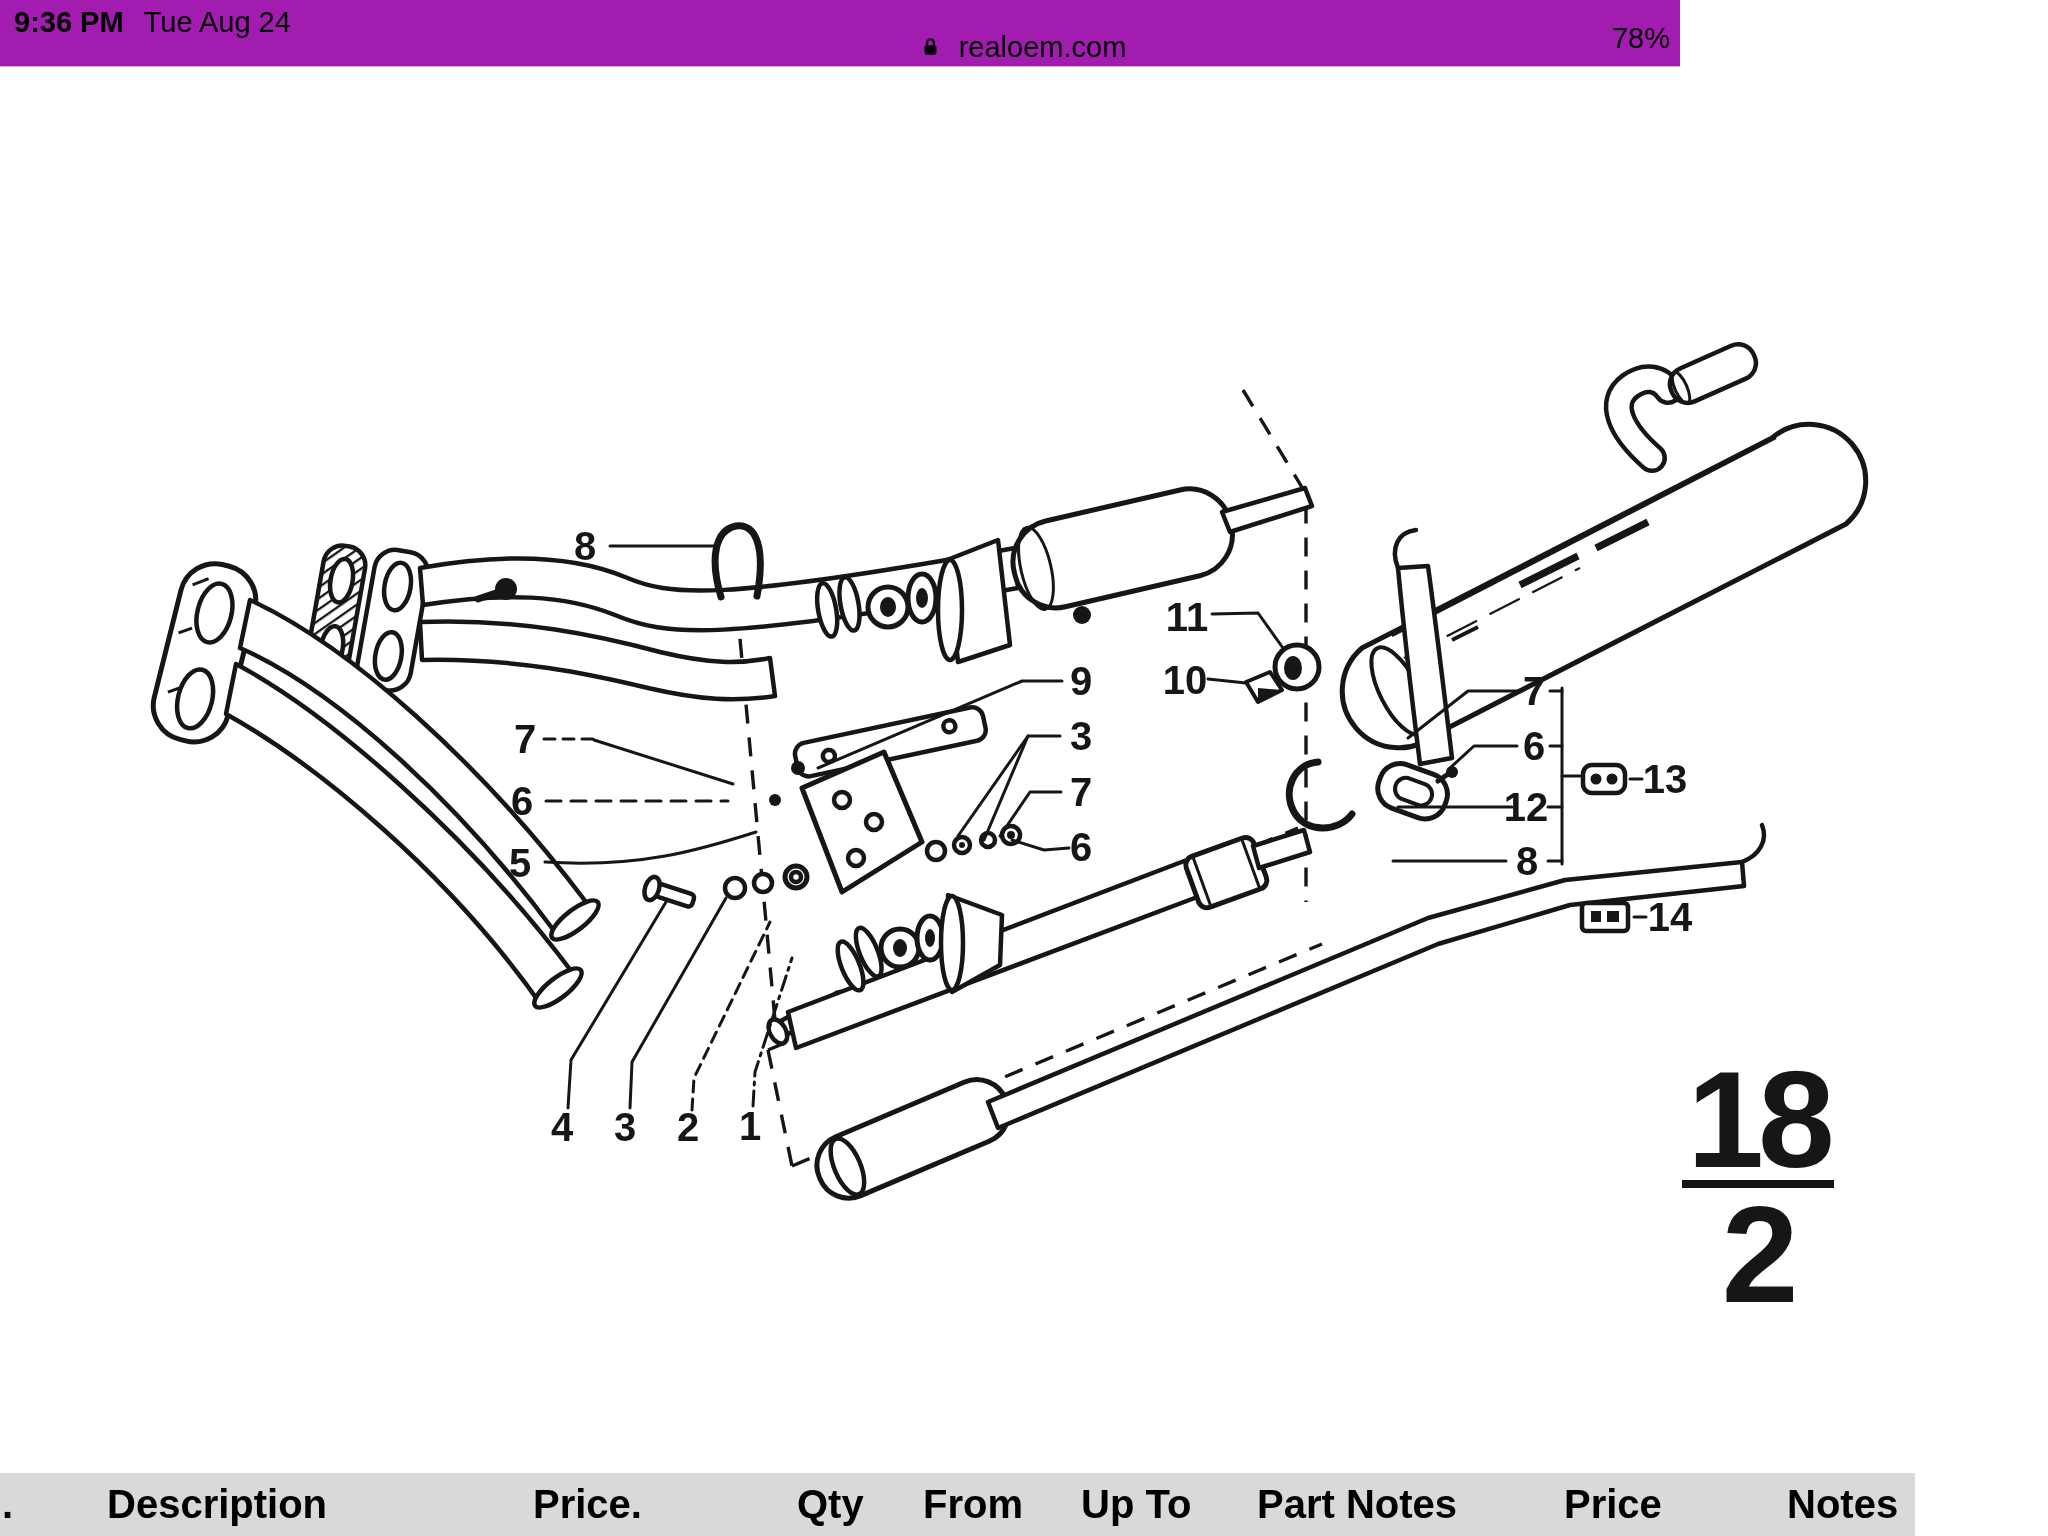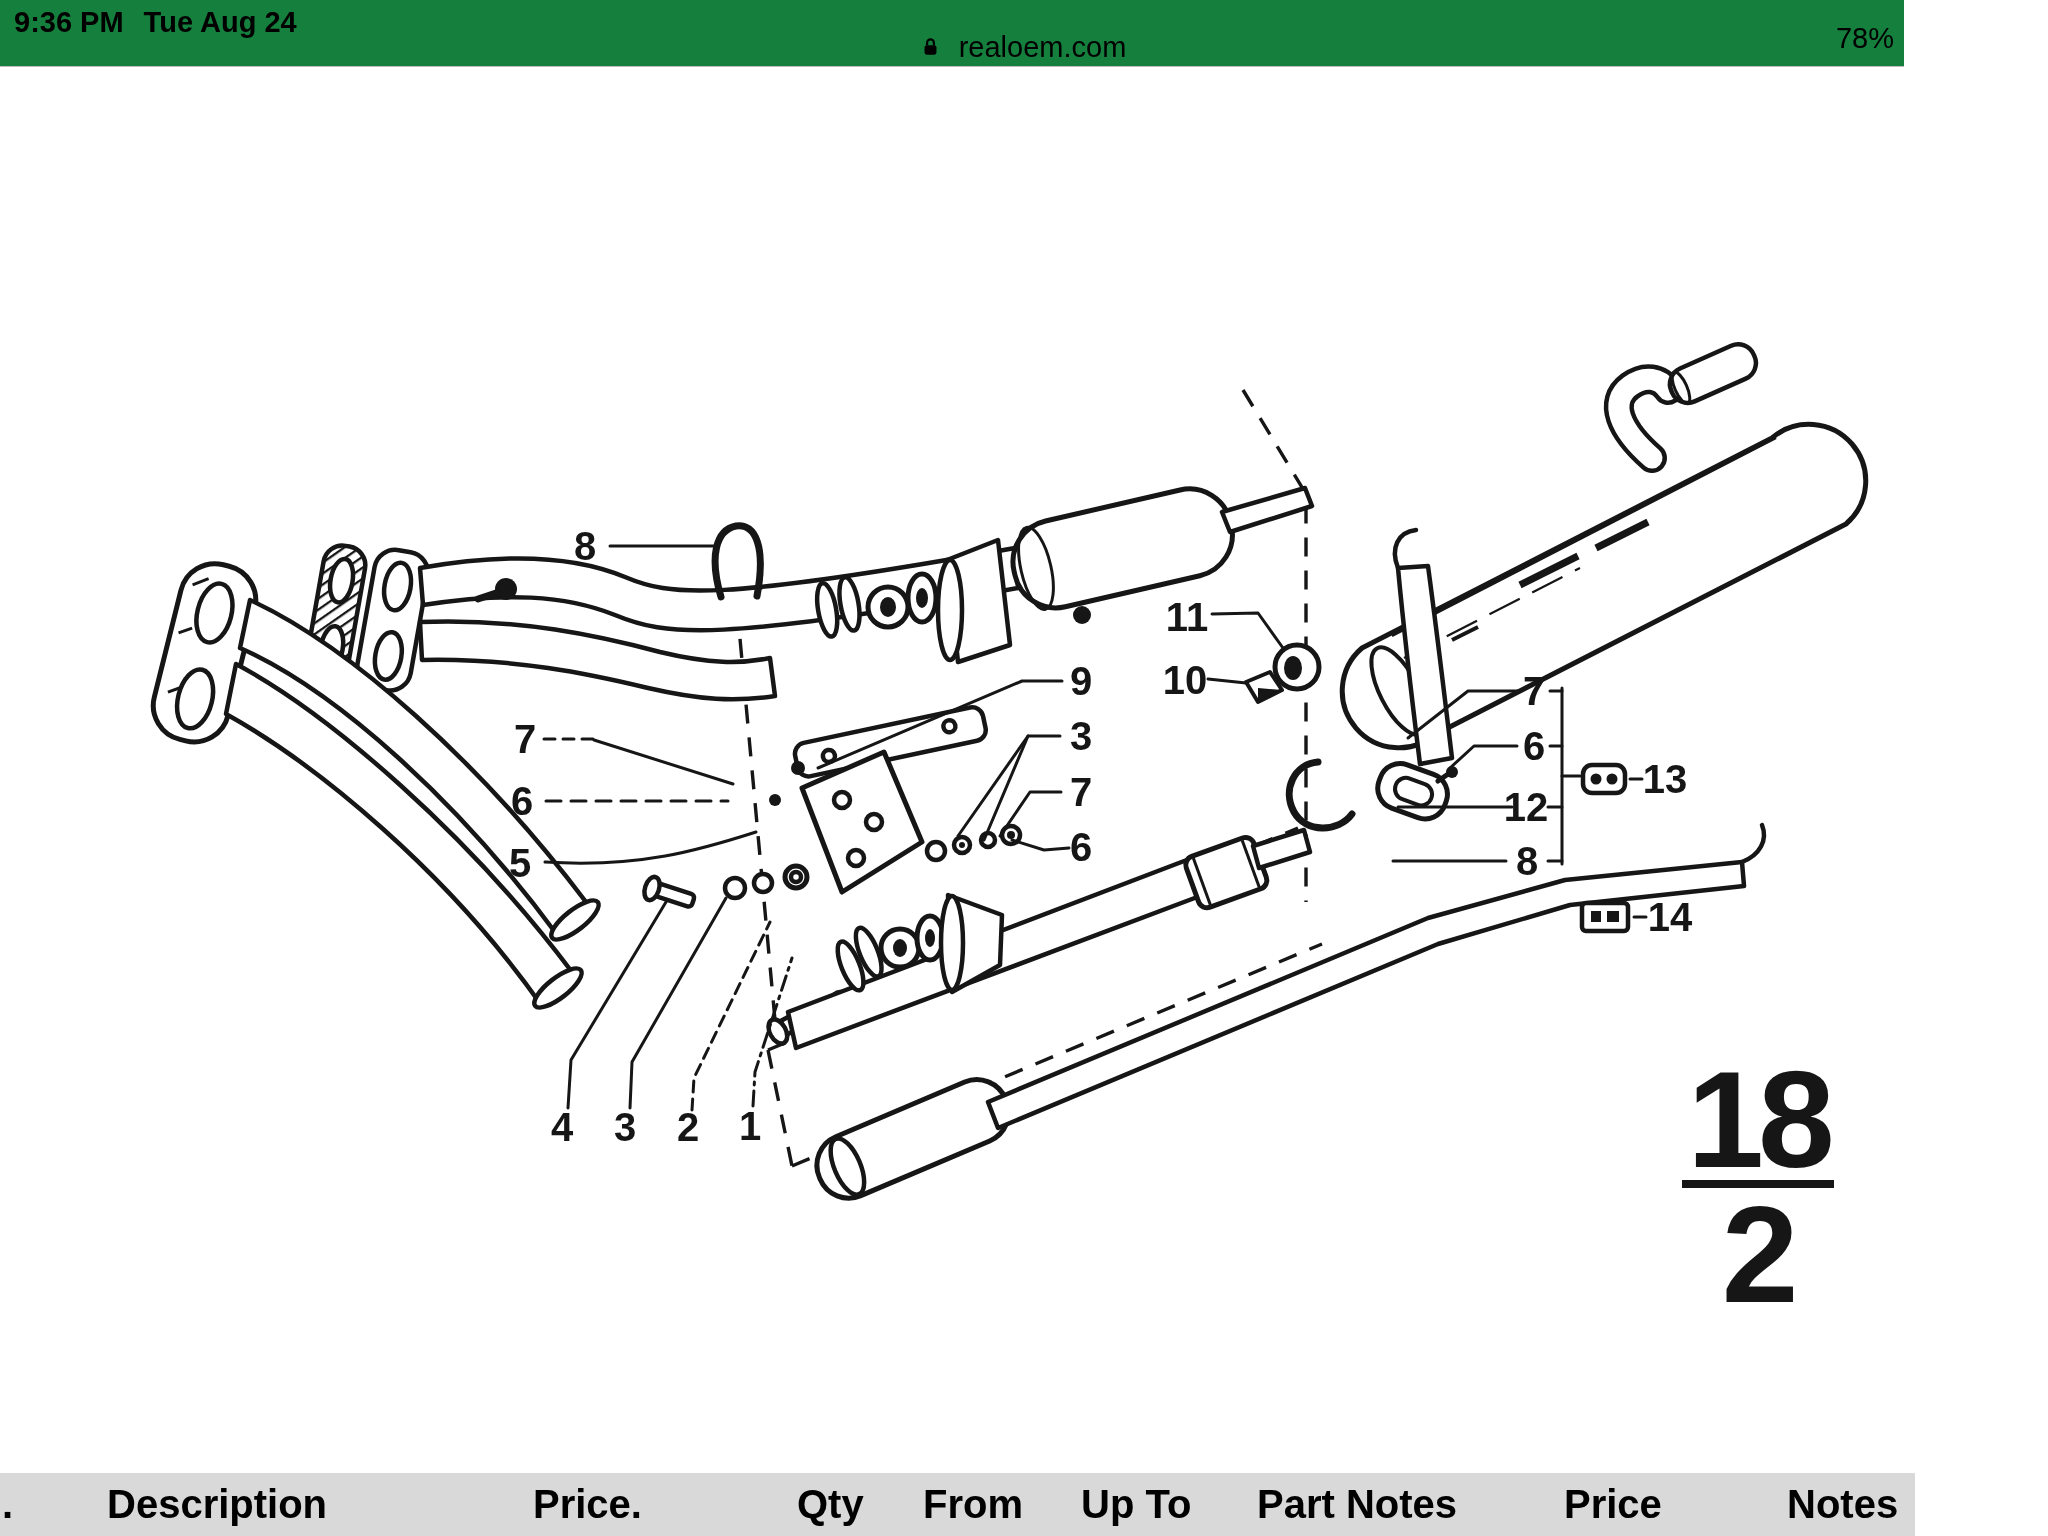--- a/index.html
+++ b/index.html
@@ -1,21 +1,21 @@
 <!DOCTYPE html>
 <html><head>
 <meta charset="utf-8">
 <style>
   html,body{margin:0;padding:0;width:2048px;height:1536px;background:#fff;overflow:hidden;
             font-family:"Liberation Sans", sans-serif;}
-  .chrome{position:absolute;left:0;top:0;width:1904px;height:66px;background:#15803d;
+  .chrome{position:absolute;left:0;top:0;width:1680px;height:66px;background:#a21caf;
           border-bottom:1px solid #bdbdbf;z-index:5;}
   .status-left{position:absolute;left:14px;top:6px;display:flex;gap:20px;align-items:baseline;}
   .status-time{font-size:29px;font-weight:600;color:#000;}
-  .status-date{font-size:29px;font-weight:700;color:#000;}
+  .status-date{font-size:29px;font-weight:400;color:#000;}
   .status-right{position:absolute;right:10px;top:6px;display:flex;gap:8px;align-items:center;height:30px;flex-direction:column;}
   .batt-pct{font-size:29px;color:#000;}
   .url-row{position:absolute;left:0;top:30px;width:2048px;height:34px;display:flex;
            justify-content:center;align-items:center;gap:20px;}
   .url-text{font-size:29px;color:#000;}
   .diagram-wrap{position:absolute;left:0;top:0;width:2048px;height:1536px;}
   svg text.callout{font-family:"Liberation Sans", sans-serif;font-weight:700;font-size:40px;fill:#161616;}
   svg text.sheet{font-family:"Liberation Sans", sans-serif;font-weight:700;fill:#161616;letter-spacing:-6px;}
   .thead{position:absolute;left:0;top:1473px;width:1915px;height:63px;background:#d9d9d9;z-index:5;}
   .thead .th{position:absolute;top:0;height:63px;line-height:63px;font-size:40px;font-weight:700;color:#000;white-space:nowrap;}

